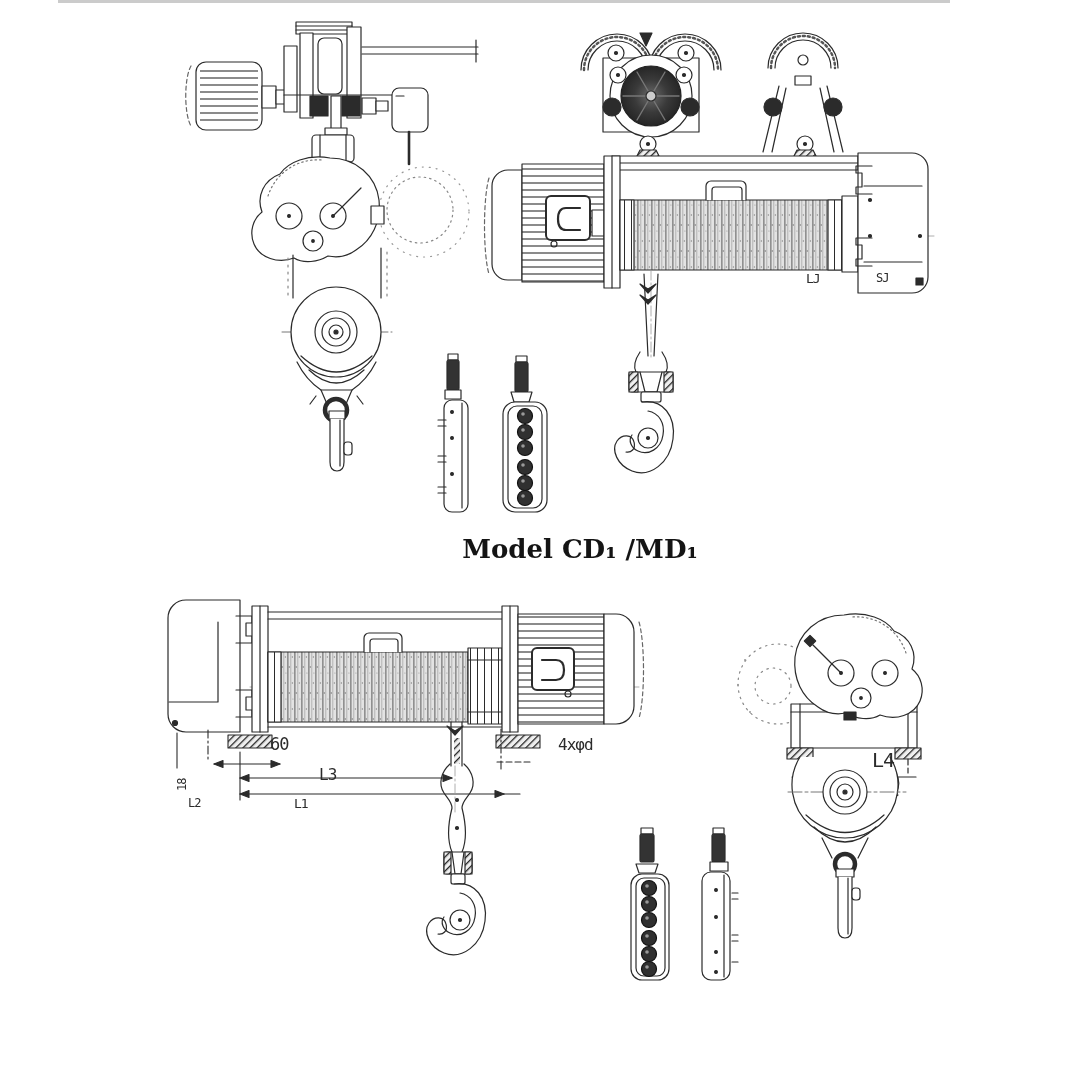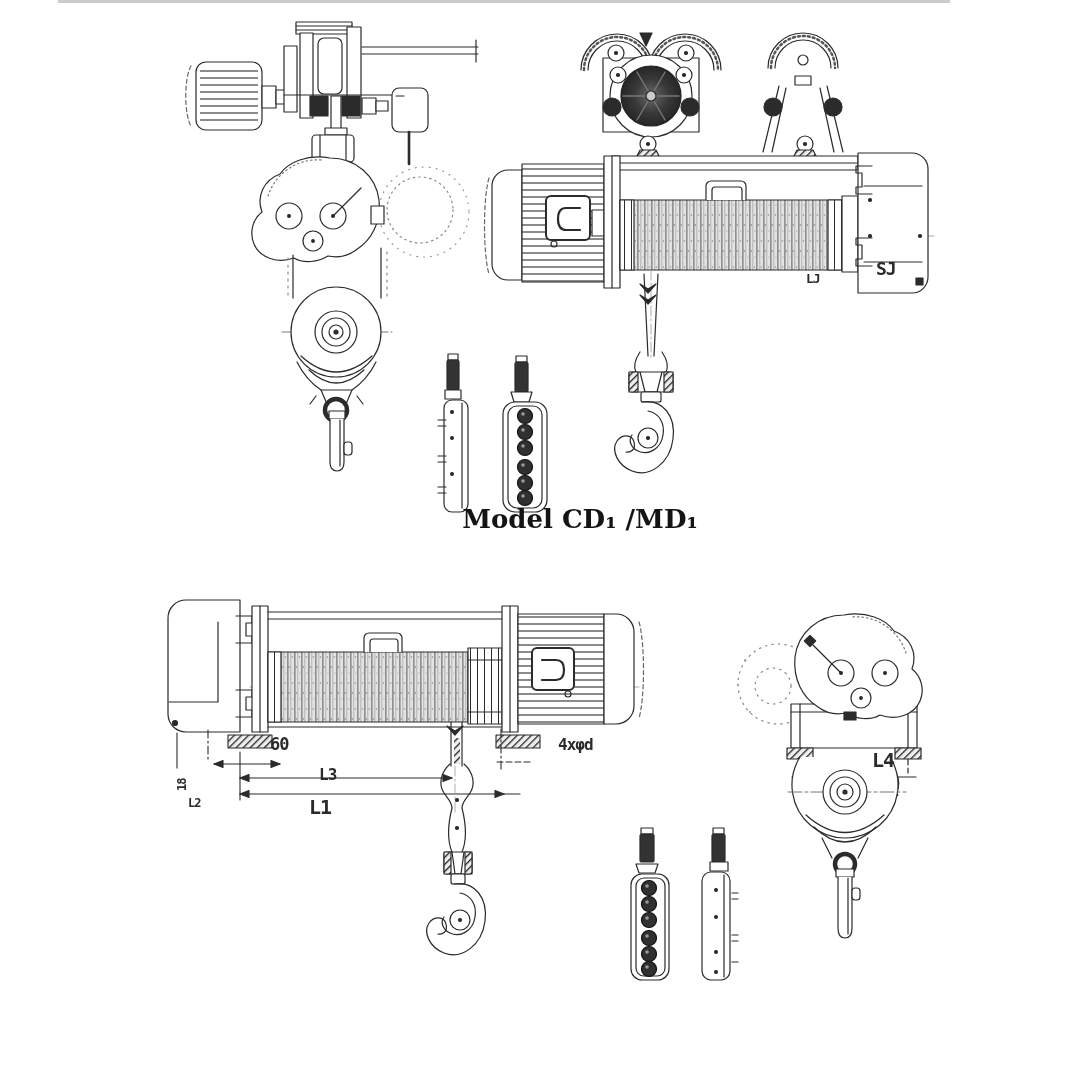--- a/index.html
+++ b/index.html
@@ -1,20 +1,20 @@
 <!DOCTYPE html>
 <html><head>
 <meta charset="utf-8">
 <style>
   html,body{margin:0;padding:0;background:#fff;}
   .page{position:relative;width:1080px;height:1080px;background:#ffffff;overflow:hidden;
         font-family:"DejaVu Sans",sans-serif;}
   .top-rule{position:absolute;left:58px;top:0;width:892px;height:3px;background:#cbcbcb;}
   svg.canvas{position:absolute;left:0;top:0;width:1080px;height:1080px;}
-  .lbl{position:absolute;font-family:"DejaVu Sans Mono",monospace;font-weight:bold;
+  .lbl{position:absolute;font-family:"DejaVu Sans Mono",monospace;font-weight:normal;
        color:#2b2b2b;line-height:1;letter-spacing:-1px;white-space:nowrap;}
   .rot{transform:rotate(-90deg);transform-origin:0 0;}
   .caption{position:absolute;font-family:"DejaVu Serif",serif;font-weight:bold;color:#141414;
            text-align:center;white-space:nowrap;}
 </style>
 </head>
 <body>
 
 <div class="page">
 
@@ -429,24 +429,24 @@
           <path d="M838,877 V928 Q838,938 845,938 Q852,938 852,928 V877" fill="#fff"></path>
           <line x1="848" y1="878" x2="848" y2="934"></line>
           <rect x="852" y="888" width="8" height="12" rx="3" fill="#fff"></rect>
         </g>
       </g>
 
     </g>
   </svg>
 
   <div class="lbl" style="left:806px;top:272px;font-size:13px;">LJ</div>
-  <div class="lbl" style="left:876px;top:260px;font-size:18px;">SJ</div>
+  <div class="lbl" style="left:876px;top:272px;font-size:12px;">SJ</div>
   <div class="lbl" style="left:270px;top:736px;font-size:17px;">60</div>
   <div class="lbl" style="left:294px;top:767px;font-size:16px;margin-left:25px;">L3</div>
-  <div class="lbl" style="left:309px;top:797px;font-size:20px;">L1</div>
+  <div class="lbl" style="left:294px;top:797px;font-size:13px;">L1</div>
   <div class="lbl" style="left:188px;top:797px;font-size:12px;">L2</div>
   <div class="lbl rot" style="left:176px;top:791px;font-size:12px;">18</div>
   <div class="lbl" style="left:558px;top:737px;font-size:16px;">4xφd</div>
   <div class="lbl" style="left:872px;top:750px;font-size:20px;">L4</div>
 
-  <div class="caption" style="left:430px;top:504px;width:300px;font-size:26px;">Model CD₁ /MD₁</div>
+  <div class="caption" style="left:430px;top:534px;width:300px;font-size:26px;">Model CD₁ /MD₁</div>
 
 </div>
 
 </body></html>

